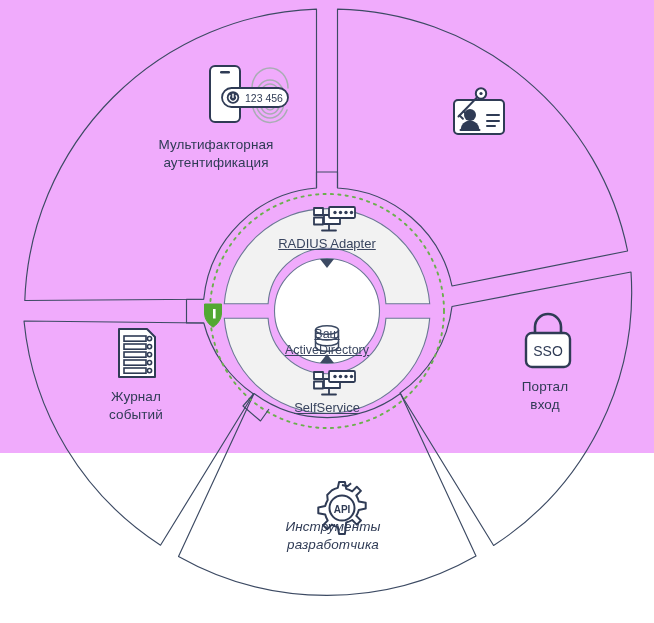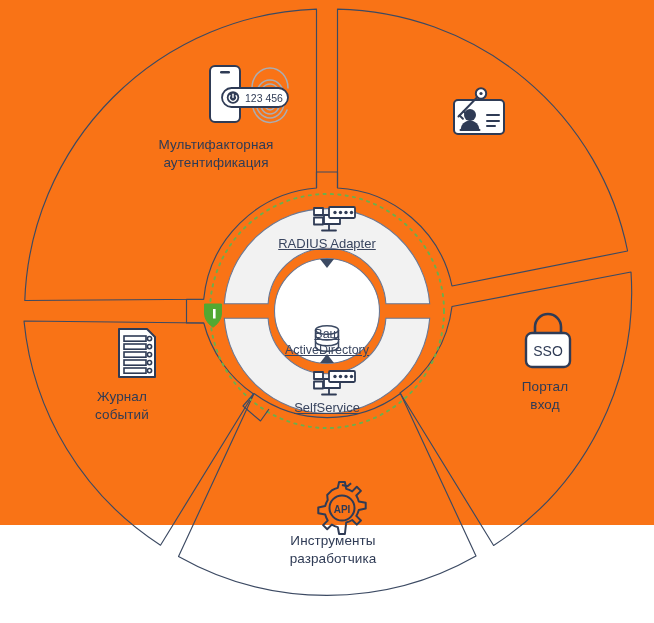--- a/index.html
+++ b/index.html
@@ -9,22 +9,22 @@
   }
   body {
     width: 654px;
     height: 623px;
     font-family: "Liberation Sans", "DejaVu Sans", sans-serif;
     overflow: hidden;
   }
   #diagram-root {
     position: relative;
     width: 654px;
-    height: 525px;
-    background: #f97316;
+    height: 453px;
+    background: #f0abfc;
   }
   svg#scene {
     position: absolute;
     left: 0;
     top: 0;
     width: 654px;
     height: 623px;
   }
   .seg-label {
     position: absolute;
@@ -237,24 +237,24 @@
 
   </svg>
 
   <div class="seg-label" style="left:116px; top:136px; width:200px;">Мультифакторная
 аутентификация</div>
 
 
   <div class="seg-label" style="left:475px; top:378px; width:140px;">Портал
 вход</div>
 
-  <div class="seg-label" style="left:233px; top:532px; width:200px;">Инструменты
+  <div class="seg-label" style="left:233px; top:518px; width:200px;font-style:italic;">Инструменты
 разработчика</div>
 
-  <div class="seg-label" style="left:52px; top:388px; width:140px;">Журнал
+  <div class="seg-label" style="left:66px; top:388px; width:140px;">Журнал
 событий</div>
 
   <div class="core-label" style="left:227px; top:236px; width:200px;">RADIUS Adapter</div>
 
   <div class="core-label" style="left:227px; top:400px; width:200px;">SelfService</div>
 
   <div class="core-label small" style="left:247px; top:286px; width:160px;margin-top:40px;">Ваш
 ActiveDirectory</div>
 
 </div>

